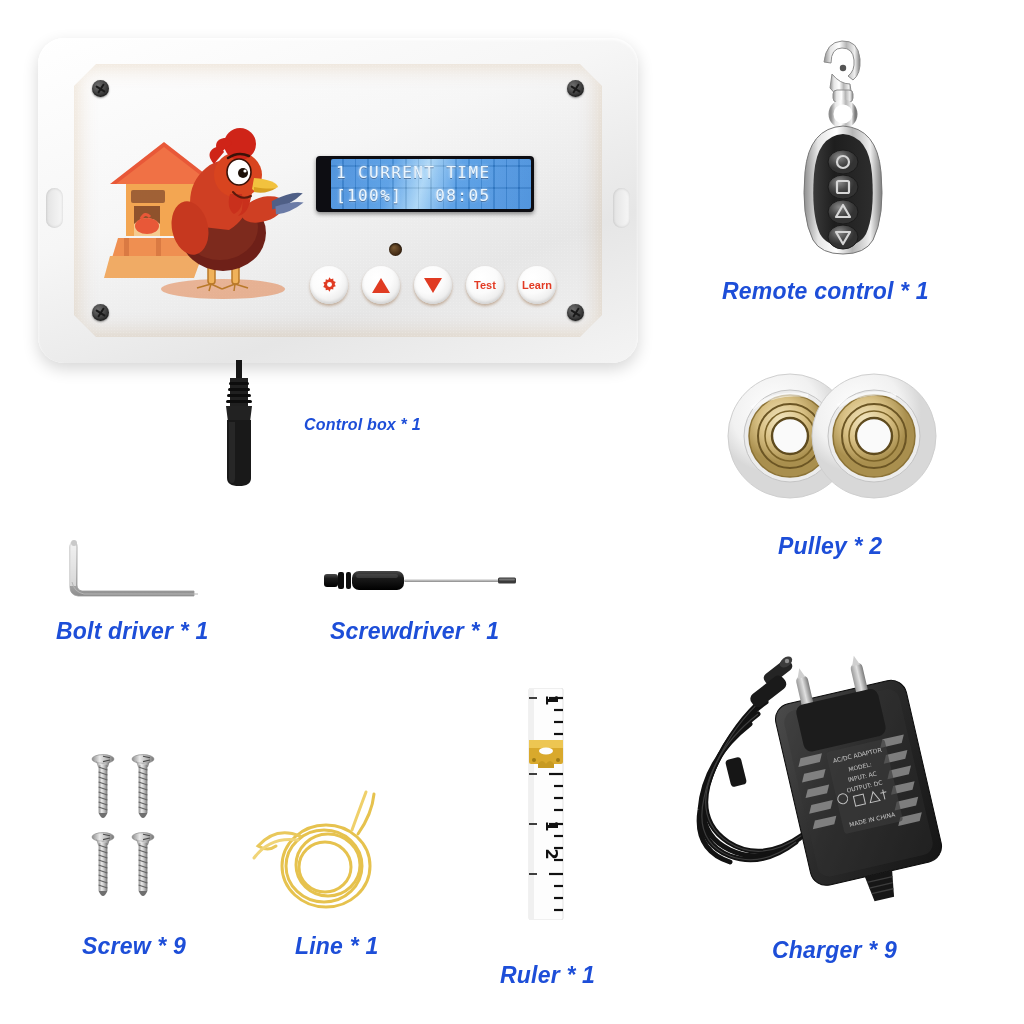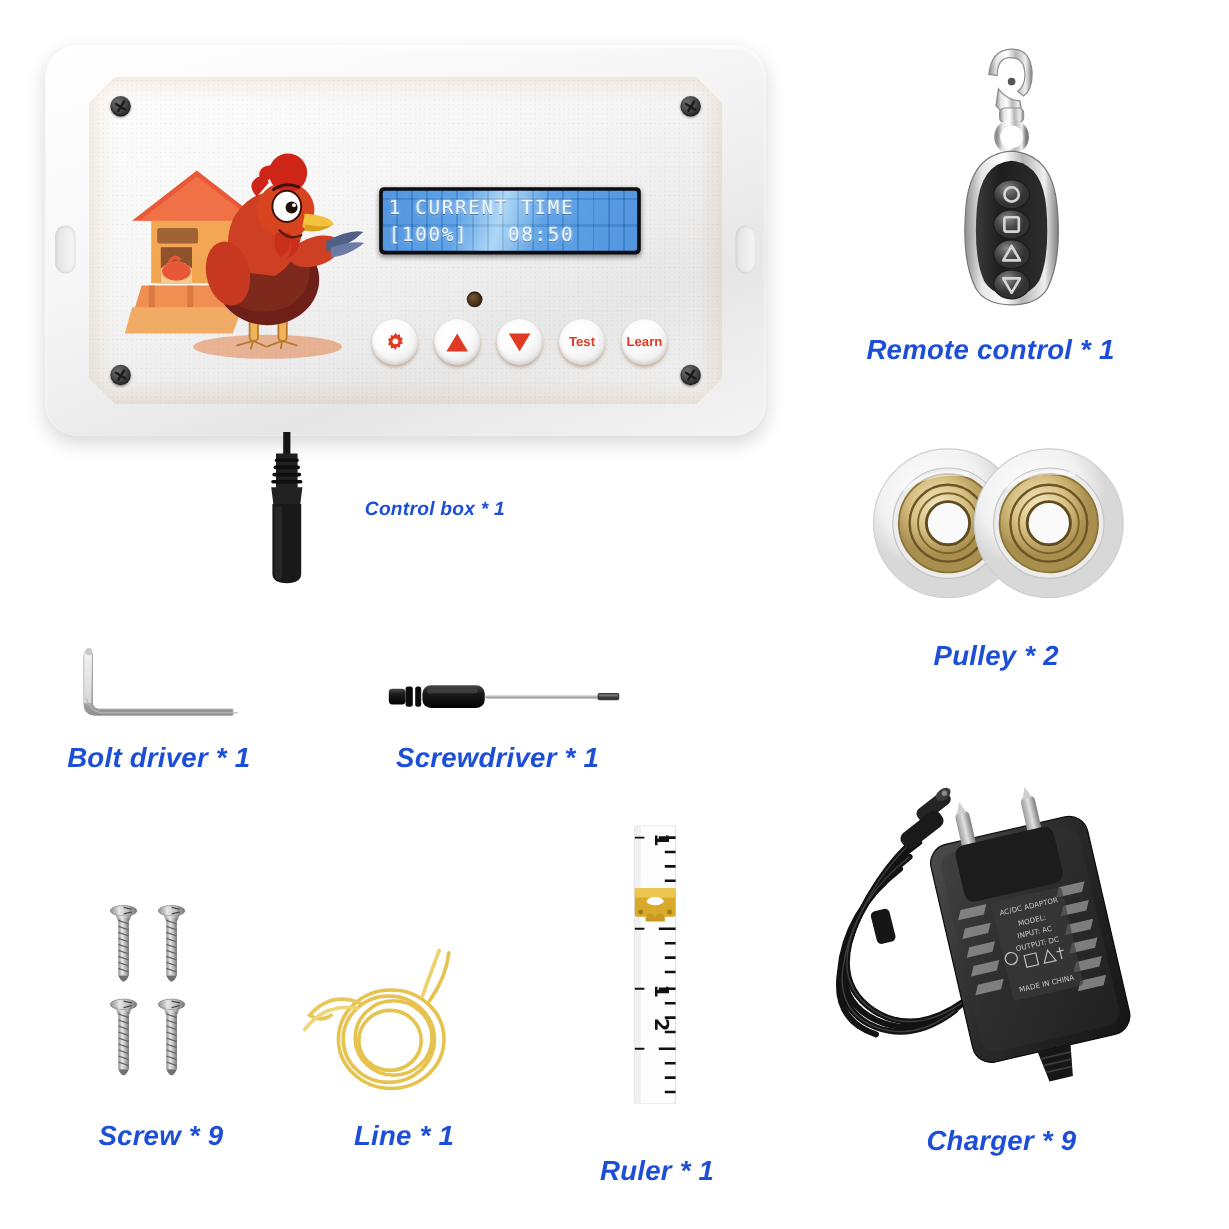--- a/index.html
+++ b/index.html
@@ -66,20 +66,21 @@
     position:absolute;left:278px;top:118px;width:218px;height:56px;
     background:#0d0d12;border-radius:4px;padding:3px;box-sizing:border-box;
     box-shadow:0 2px 4px rgba(0,0,0,.45);
   }
   .lcd-screen{
     position:absolute;inset:3px;border-radius:2px;
     background:linear-gradient(105deg,#2f7fd6 0%,#3f90e2 30%,#9fd0f5 46%,#3f90e2 62%,#2f7fd6 100%);
     overflow:hidden;
     display:flex;flex-direction:column;justify-content:center;
     font-family:"DejaVu Sans Mono", monospace;
+    margin-left:12px;
   }
   .lcd-screen::before{
     content:"";position:absolute;inset:0;pointer-events:none;
     background-image:
       repeating-linear-gradient(90deg, rgba(255,255,255,.10) 0 11px, rgba(0,0,0,.07) 11px 12.6px),
       repeating-linear-gradient(0deg, rgba(255,255,255,.08) 0 20px, rgba(0,0,0,.07) 20px 22px);
   }
   .lcd-line{
     position:relative;z-index:2;color:#eaf6ff;font-size:16px;line-height:23px;
     letter-spacing:1.4px;padding:0 5px;white-space:pre;
@@ -209,21 +210,21 @@
 
       <path d="M132 88 q-4 14 4 20 q10 -5 8 -20 z" fill="#c9301c"></path>
       <path d="M144 92 q2 14 -4 18 q10 -2 12 -16 z" fill="#c9301c"></path>
 
       <path d="M135 86 q8 9 18 4" stroke="#5a1a0c" stroke-width="2" fill="none" stroke-linecap="round"></path>
     </svg>
 
     <div class="lcd">
       <div class="lcd-screen">
         <div class="lcd-line l1">1 CURRENT TIME</div>
-        <div class="lcd-line l2">[100%]   08:50</div>
+        <div class="lcd-line l2">[100%]   08:05</div>
       </div>
     </div>
 
     <div class="led"></div>
 
     <div class="btn-row">
       <button class="rbtn">
         <svg width="19" height="19" viewBox="0 0 24 24">
           <path fill="#e03b22" d="M12 1.5l1.7 2.6 3-.8.3 3.1 2.9 1.1-1.5 2.7 1.5 2.7-2.9 1.1-.3 3.1-3-.8L12 19.9l-1.7-2.6-3 .8-.3-3.1-2.9-1.1L5.6 11 4.1 8.3 7 7.2l.3-3.1 3 .8z"></path>
           <circle cx="12" cy="10.7" r="3.1" fill="#ffffff"></circle>

